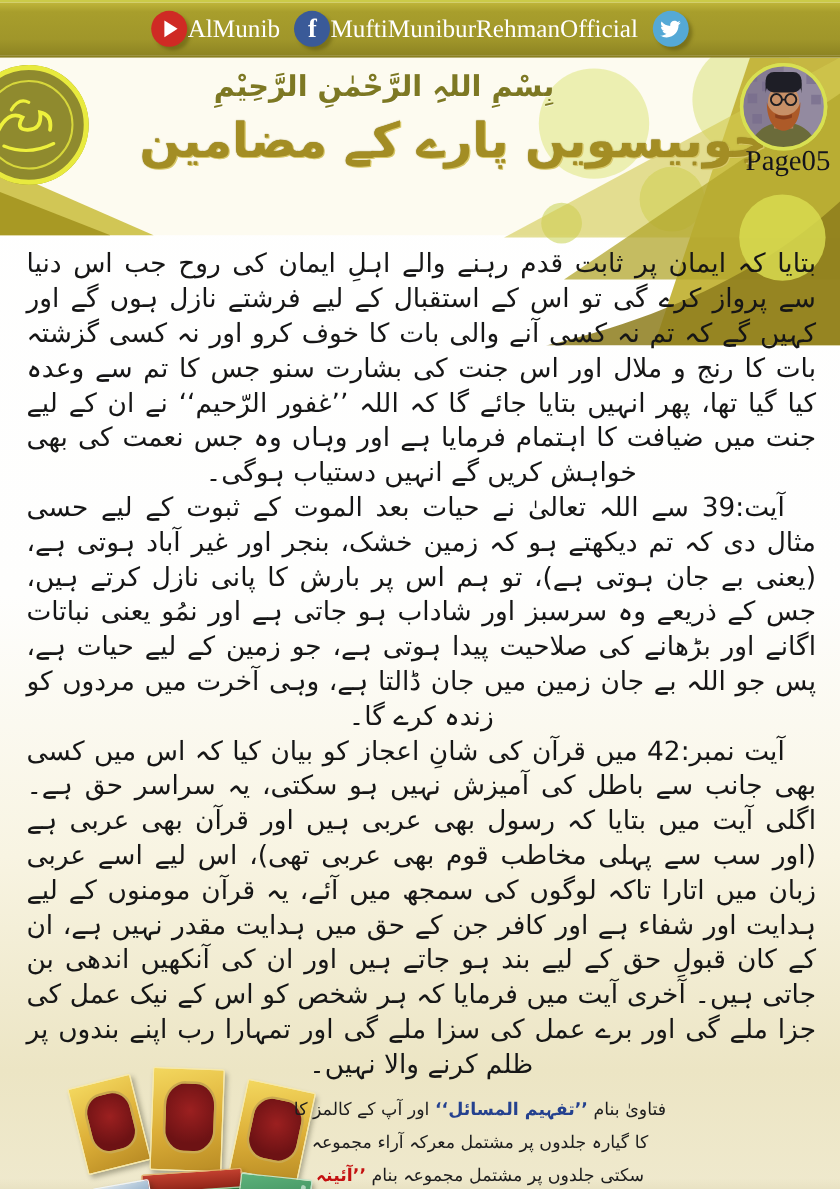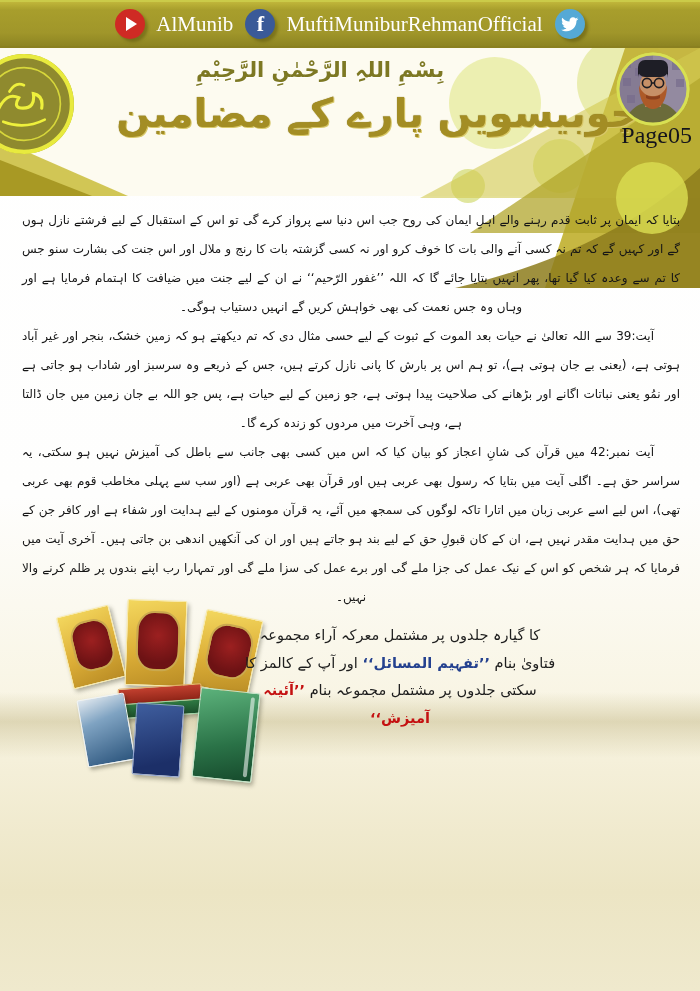--- a/index.html
+++ b/index.html
@@ -9,51 +9,51 @@
     font-family:"DejaVu Sans",sans-serif;
   }
   
   .topbar{
     position:relative;z-index:5;height:44px;
     background:linear-gradient(180deg,#c0b63a 0%,#a89e2c 18%,#a0962a 70%,#8d8422 100%);
     border-top:2px solid #cbcb49;border-bottom:2px solid #8a8020;
     display:flex;align-items:center;justify-content:center;gap:12px;
     font-family:"Liberation Serif",serif;color:#fff;font-size:21px;
   }
-  .social{display:flex;align-items:center;gap:11px;cursor:pointer;}
+  .social{display:flex;align-items:center;gap:0;cursor:pointer;}
   .badge{width:30px;height:30px;border-radius:50%;display:flex;align-items:center;justify-content:center;box-shadow:3px 3px 3px rgba(60,55,0,.35);}
   .badge.yt{background:#cf2a24;}
   .yt-tri{width:0;height:0;border-left:11px solid #fff;border-top:7px solid transparent;border-bottom:7px solid transparent;margin-left:3px;}
   .badge.fb{background:#3a5a98;font-family:"Liberation Serif",serif;font-weight:bold;font-size:22px;color:#fff;}
   .badge.tw{background:#55a9d6;}
   .badge.tw svg{width:18px;height:18px;}
   
   .header{position:relative;height:148px;background:#fdfbf0;}
   .header-deco{position:absolute;top:0;left:0;z-index:0;pointer-events:none;}
   .logo{position:absolute;left:-28px;top:4px;width:104px;height:104px;z-index:2;}
   .bismillah{
     position:relative;z-index:2;text-align:center;padding-top:10px;margin-right:60px;
-    font-size:21px;font-weight:bold;color:#7d7823;text-shadow:0 1px 0 rgba(255,255,255,.7);
+    font-size:24px;font-weight:bold;color:#7d7823;text-shadow:0 1px 0 rgba(255,255,255,.7);
   }
   .main-title{
     position:relative;z-index:2;text-align:center;margin-top:8px;transform:translateX(28px);
     font-size:40px;font-weight:bold;color:#a38d24;
     text-shadow:1px 1px 0 #d8c869,0 0 1px #7a6a14;
   }
   .avatar{position:absolute;right:9px;top:3px;width:76px;height:76px;z-index:3;}
   .page-label{
     position:absolute;right:8px;top:74px;z-index:3;
     font-family:"Liberation Serif",serif;font-size:24px;color:#14141c;
   }
   
   .content{position:relative;z-index:2;padding:10px 20px 0 22px;}
   .para{
     margin:0;direction:rtl;unicode-bidi:embed;
     text-align:justify;text-align-last:center;
-    font-size:12px;line-height:29px;color:#161616;
+    font-size:22px;line-height:29px;color:#161616;
   }
   .para.indent{text-indent:26px;}
   
   .footer{position:relative;height:170px;margin-top:2px;}
   .bottom-band{
     position:absolute;left:0;right:0;top:78px;height:66px;z-index:0;
     background:linear-gradient(180deg,rgba(181,168,112,0) 0%,rgba(181,168,112,.38) 45%,rgba(181,168,112,0) 100%);
   }
   .books{position:absolute;left:58px;top:-14px;width:235px;height:185px;z-index:1;}
   .book{position:absolute;border-radius:2px;box-shadow:2px 3px 4px rgba(40,40,20,.35);}
@@ -187,26 +187,26 @@
       <div class="book teal" style="left:24px;top:96px;width:46px;height:66px;transform:rotate(-10deg);"></div>
       <div class="book navy" style="left:76px;top:104px;width:46px;height:70px;transform:rotate(4deg);"></div>
 
       <div class="book green" style="left:138px;top:90px;width:58px;height:88px;transform:rotate(6deg);">
           <span class="spine"></span>
         </div>
 
     </div>
 
     <div class="credits">
-      <div>کا گیارہ جلدوں پر مشتمل معرکہ آراء مجموعہ</div>
       <div>
         <span>فتاویٰ بنام</span>
         <span class="blue">’’تفہیم المسائل‘‘</span>
         <span>اور آپ کے کالمز کا</span>
       </div>
+      <div>کا گیارہ جلدوں پر مشتمل معرکہ آراء مجموعہ</div>
       <div>
         <span>سکتی جلدوں پر مشتمل مجموعہ بنام</span>
         <span class="red">’’آئینہ آمیزش‘‘</span>
       </div>
 
     </div>
   </div>
 
 </div>
 

